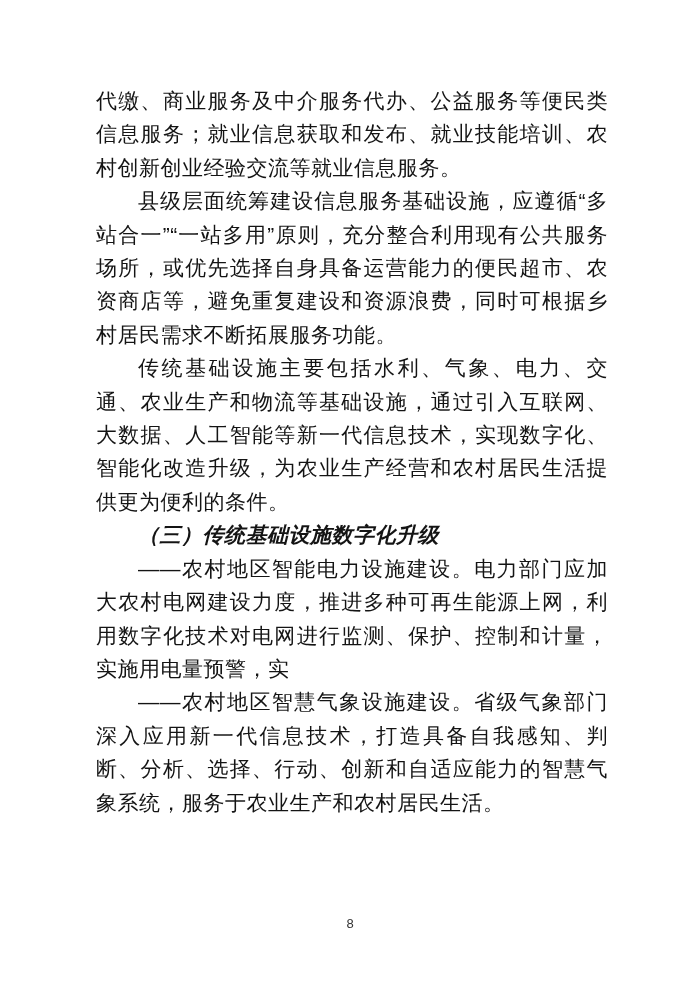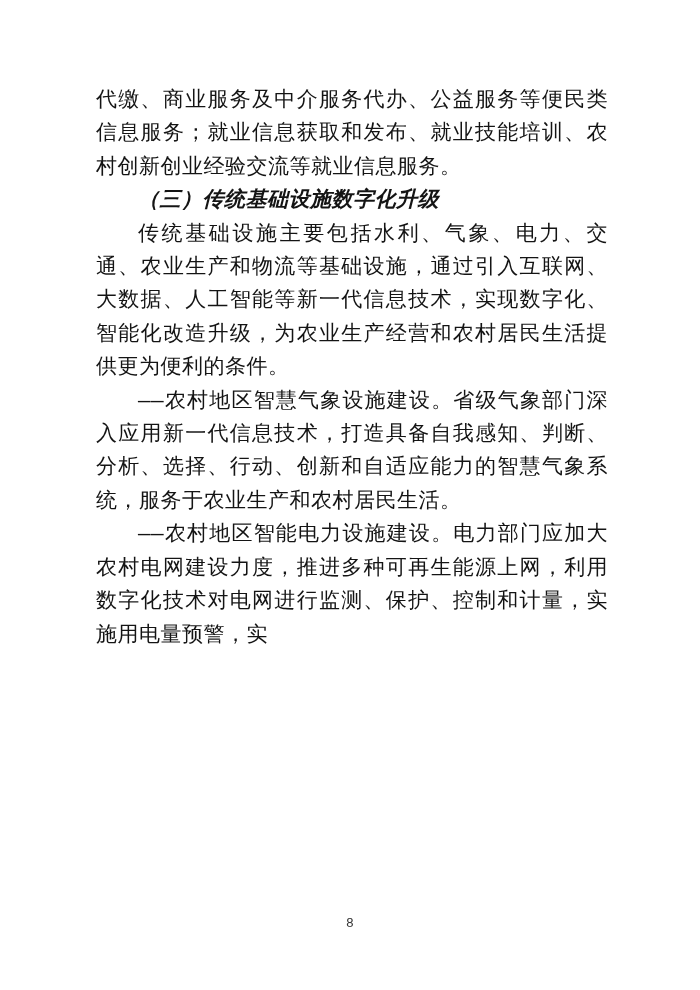--- a/index.html
+++ b/index.html
@@ -6,21 +6,21 @@
     margin: 0;
     padding: 0;
     background: #ffffff;
   }
   .page {
     position: relative;
     width: 700px;
     height: 990px;
     background: #ffffff;
     overflow: hidden;
-    font-family: Liberation Mono, monospace;
+    font-family: Liberation Sans, sans-serif;
   }
   .content {
     position: absolute;
     left: 96px;
     top: 84px;
     width: 512px;
     color: #141414;
     font-size: 21px;
     line-height: 33.4px;
     text-align: justify;
@@ -46,19 +46,20 @@
     font-size: 13px;
     color: #333333;
   }
 </style>
 </head>
 <body>
 
 <div class="page">
   <div class="content">
       <p class="para">代缴、商业服务及中介服务代办、公益服务等便民类信息服务；就业信息获取和发布、就业技能培训、农村创新创业经验交流等就业信息服务。</p>
+      <p class="para indent">县级层面统筹建设信息服务基础设施，应遵循“多站合一”“一站多用”原则，充分整合利用现有公共服务场所，或优先选择自身具备运营能力的便民超市、农资商店等，避免重复建设和资源浪费，同时可根据乡村居民需求不断拓展服务功能。</p>
+      <p class="para indent">传统基础设施主要包括水利、气象、电力、交通、农业生产和物流等基础设施，通过引入互联网、大数据、人工智能等新一代信息技术，实现数字化、智能化改造升级，为农业生产经营和农村居民生活提供更为便利的条件。</p>
       <p class="para heading indent">（三）传统基础设施数字化升级</p>
-      <p class="para indent">传统基础设施主要包括水利、气象、电力、交通、农业生产和物流等基础设施，通过引入互联网、大数据、人工智能等新一代信息技术，实现数字化、智能化改造升级，为农业生产经营和农村居民生活提供更为便利的条件。</p>
+      <p class="para indent">——农村地区智能电力设施建设。电力部门应加大农村电网建设力度，推进多种可再生能源上网，利用数字化技术对电网进行监测、保护、控制和计量，实施用电量预警，实</p>
       <p class="para indent">——农村地区智慧气象设施建设。省级气象部门深入应用新一代信息技术，打造具备自我感知、判断、分析、选择、行动、创新和自适应能力的智慧气象系统，服务于农业生产和农村居民生活。</p>
-      <p class="para indent">——农村地区智能电力设施建设。电力部门应加大农村电网建设力度，推进多种可再生能源上网，利用数字化技术对电网进行监测、保护、控制和计量，实施用电量预警，实</p>
     </div>
   <div class="page-number">8</div>
 </div>
 
 </body></html>

